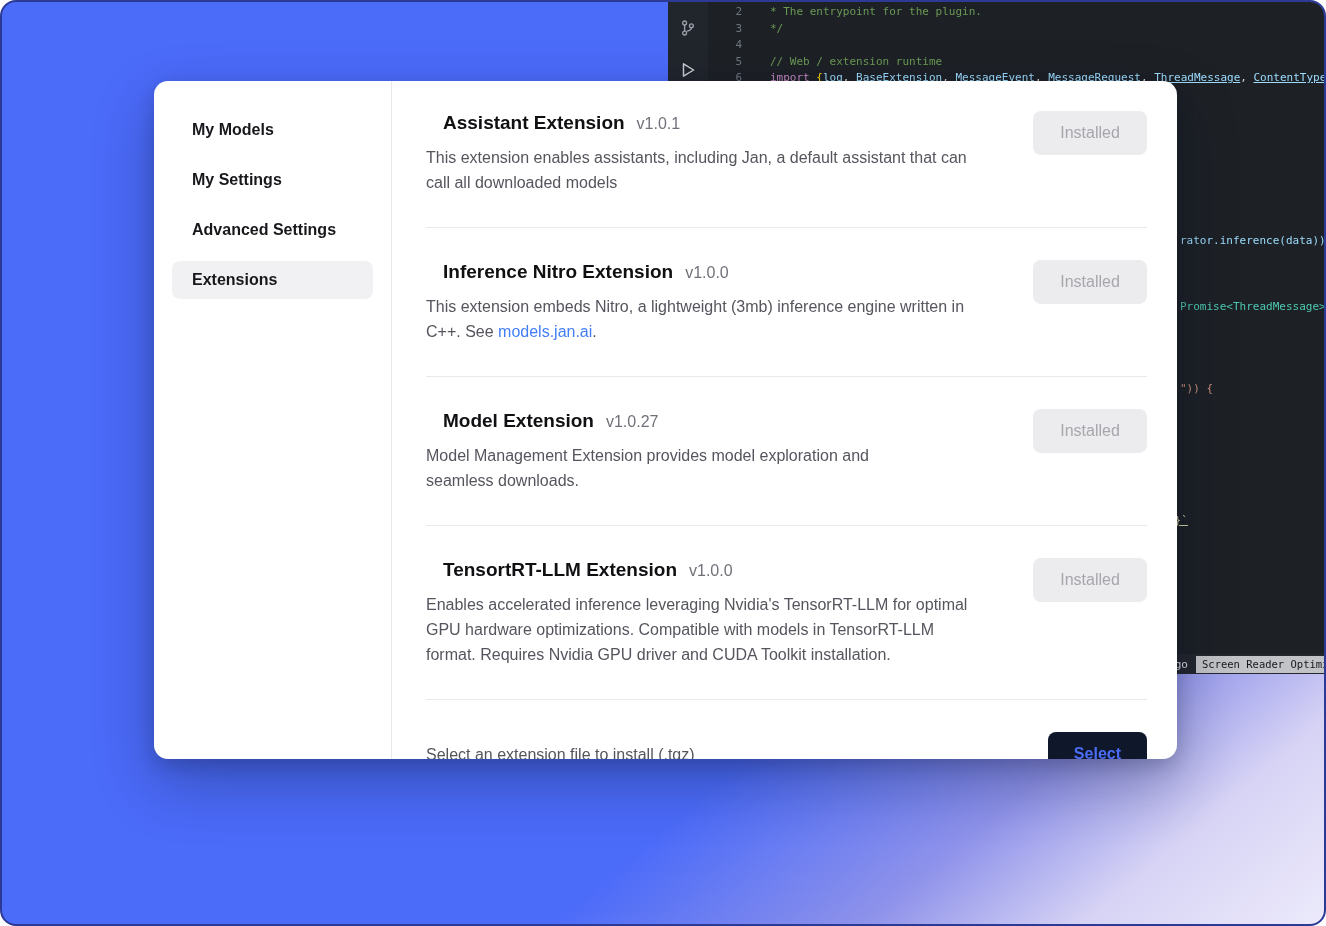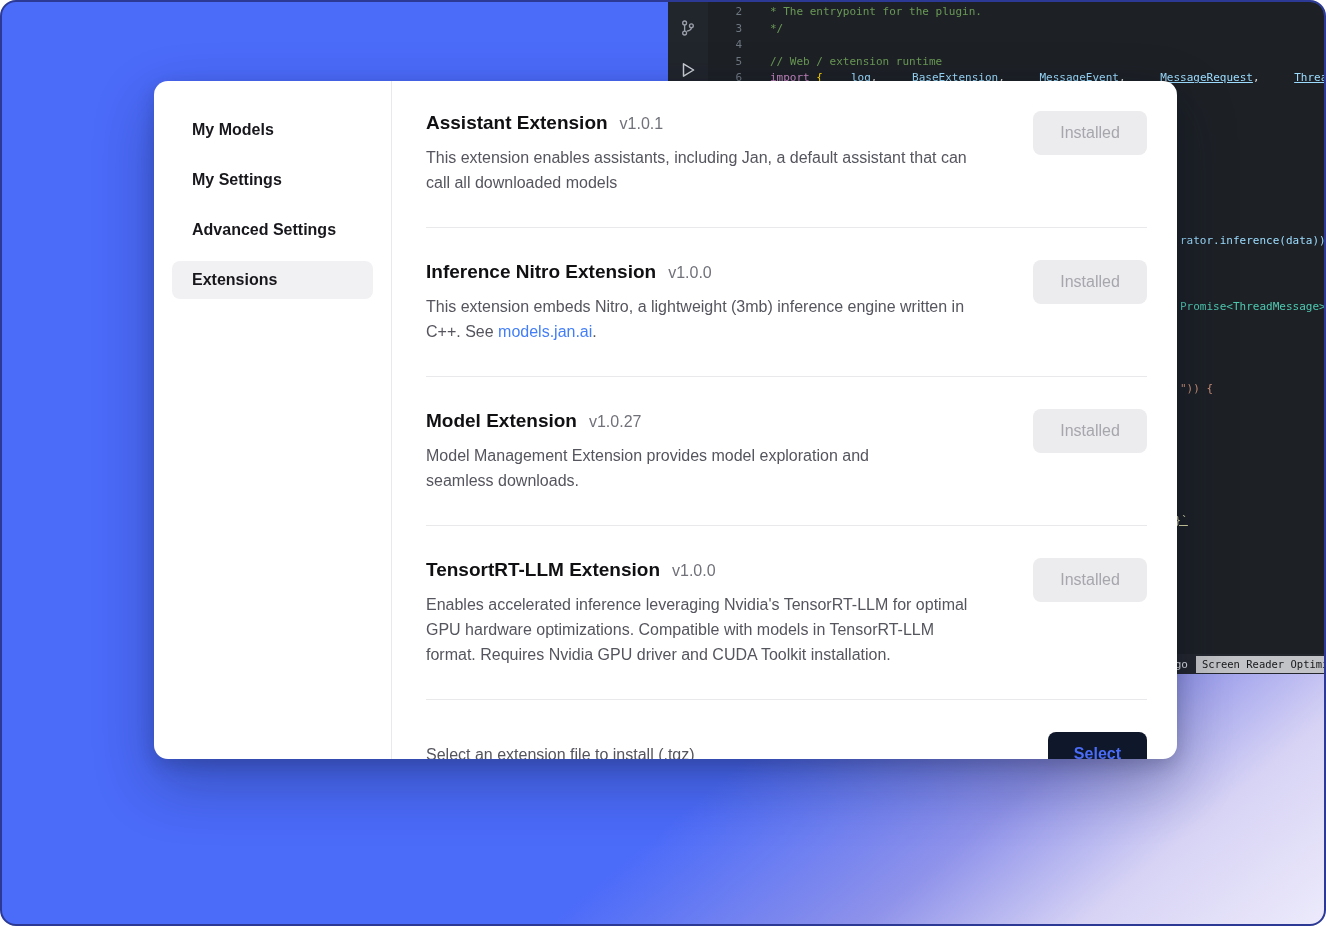--- a/index.html
+++ b/index.html
@@ -22,21 +22,21 @@
     background:#21252c; display:flex; flex-direction:column; align-items:center;
     padding-top:16px; gap:22px;
   }
   .activity-icon { width:20px; height:20px; display:flex; align-items:center; justify-content:center; cursor:pointer; }
   .code-area { position:absolute; left:40px; top:2px; right:0; }
   .line { display:flex; height:16.5px; white-space:pre; overflow:hidden; }
   .ln { width:34px; min-width:34px; text-align:right; margin-right:28px; color:#6e7681; }
   .code-comment { color:#6a9955; }
   .tok-kw { color:#c586c0; }
   .tok-punct { color:#ffd700; }
-  .tok-ident { color:#9cdcfe; text-decoration:underline;margin-left:28px; }
+  .tok-ident { color:#9cdcfe; text-decoration:underline; }
   .tok-plain { color:#d4d4d4; }
 
   .frag { position:absolute; white-space:pre; }
   .frag-0 { left:512px; top:231px; color:#9cdcfe; }
   .frag-1 { left:512px; top:297px; color:#4ec9b0; }
   .frag-2 { left:512px; top:379px; color:#ce9178; }
   .frag-3 { left:500px; top:511px; color:#dcdcaa; text-decoration:underline; }
 
   .statusbar {
     position:absolute; left:0; bottom:0; width:100%; height:20px;
@@ -69,21 +69,21 @@
   .content { flex:1; padding:2px 30px 0 34px; overflow:hidden; }
   .section {
     display:flex; justify-content:space-between; align-items:flex-start;
     padding:32px 0; border-bottom:1px solid #e9e9eb;
   }
   .section:first-child { padding-top:28px; }
   .section:last-child { border-bottom:none; }
   .sec-left { max-width:560px; }
   .sec-1 .sec-left { max-width:545px; }
   .sec-2 .sec-left { max-width:500px; }
-  .title-row { display:flex; align-items:baseline; gap:12px; }
+  .title-row { display:flex; align-items:baseline; gap:12px;margin-left:17px; }
   .sec-title { font-size:19px; line-height:24px; font-weight:700; color:#101013; }
   .sec-version { font-size:16px; color:#71717a; }
   .sec-desc { margin-top:10px; font-size:16px; line-height:25px; color:#55555e; }
   .link { color:#437ef7; cursor:pointer; text-decoration:none; }
 
   .btn {
     border:none; border-radius:8px; height:44px; font-size:16px;
     font-family:"Liberation Sans", sans-serif; display:flex; align-items:center;
     justify-content:center; flex:none;
   }

